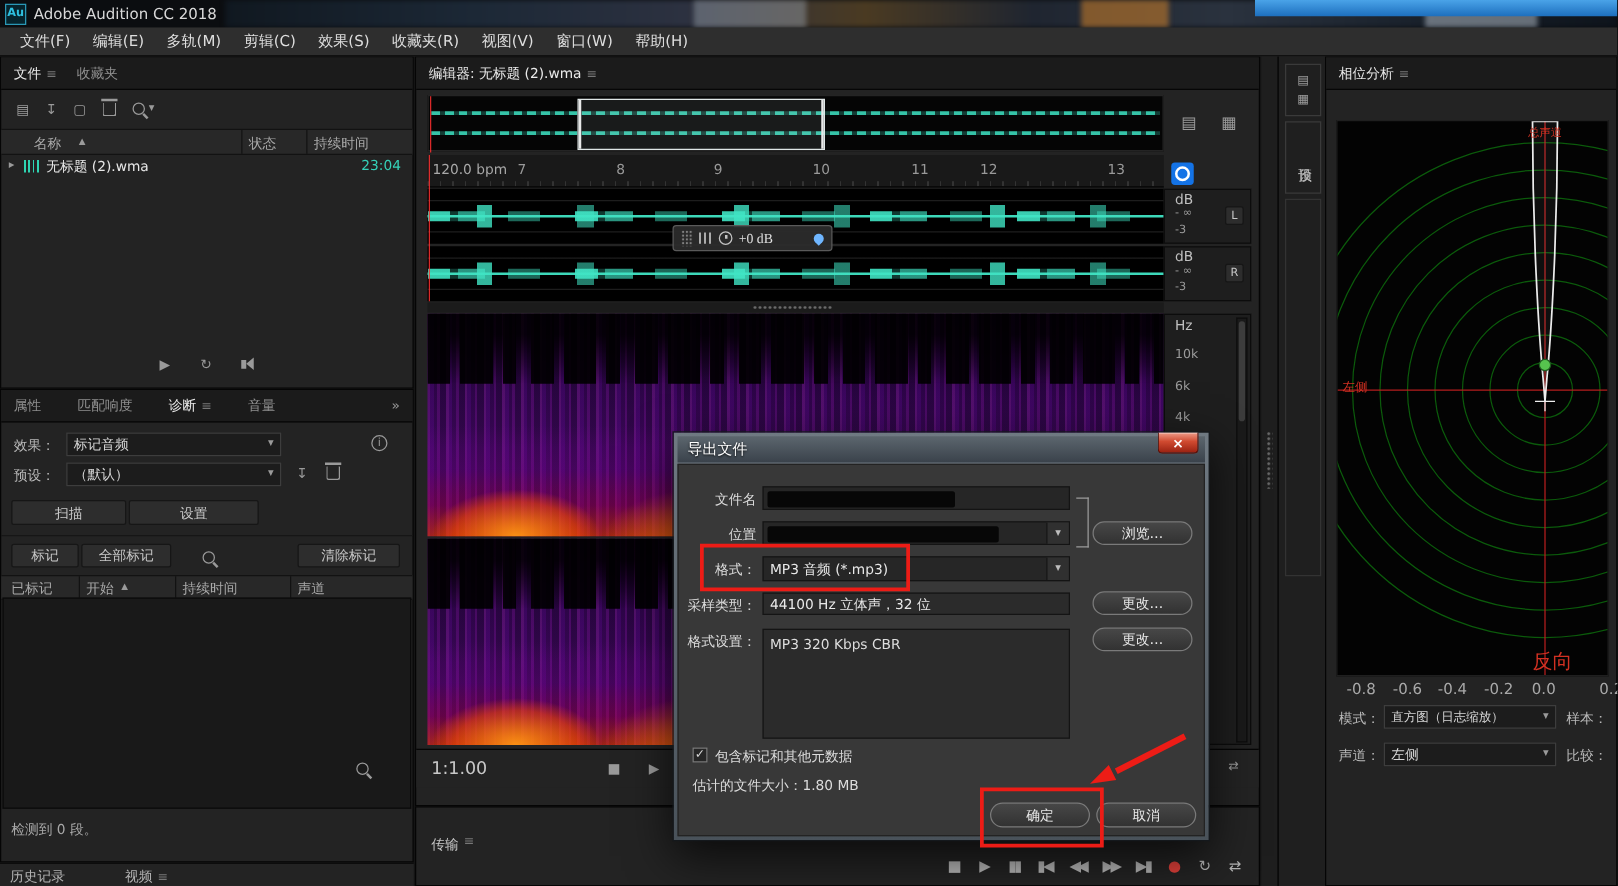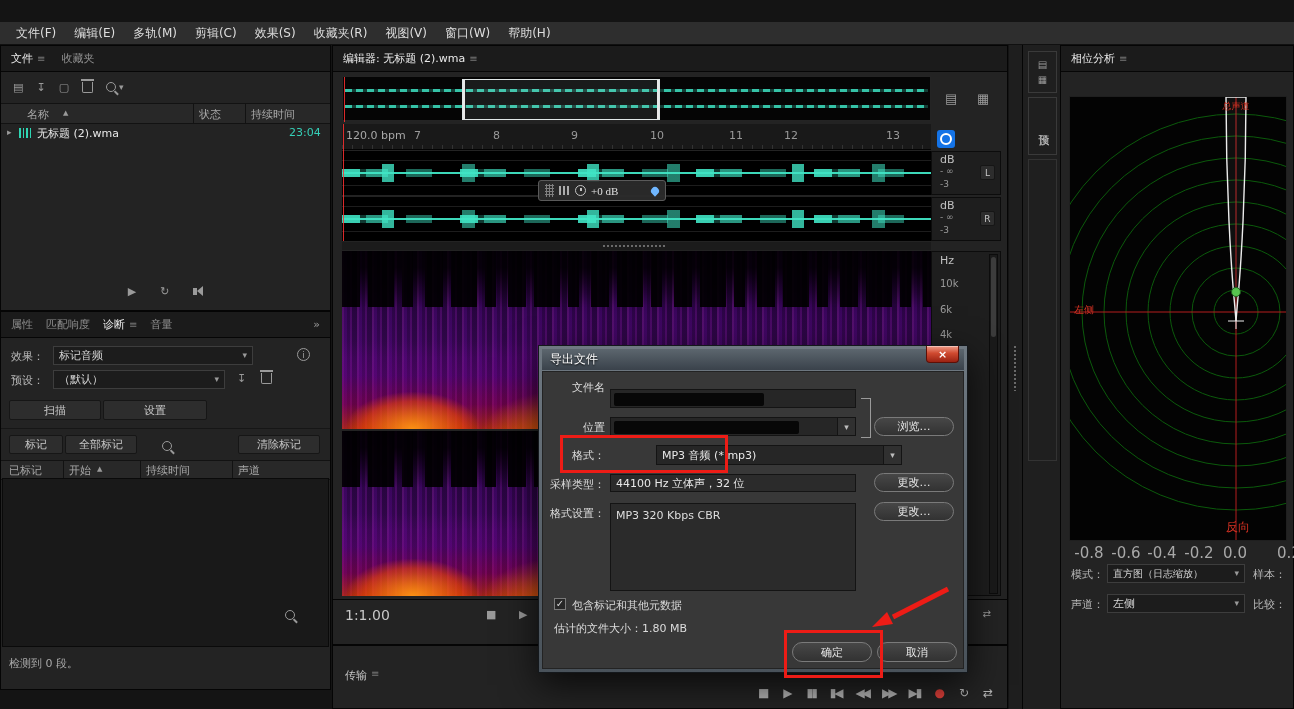--- a/index.html
+++ b/index.html
@@ -100,20 +100,29 @@
   .chk{position:absolute;width:12px;height:12px;background:#262626;border:1px solid #7a7a7a;box-sizing:border-box;
        display:flex;align-items:center;justify-content:center;color:#d6d6d6;font-size:10px;line-height:1;}
   .anno-box{position:absolute;border:3px solid #ed1c16;z-index:60;}
   .anno-svg{position:absolute;left:0;top:0;z-index:61;pointer-events:none;}
 </style>
 </head>
 <body>
 
 <div class="app">
 
+  <div class="titlebar">
+    <div class="tb-blur" style="left:180px;right:0;background:linear-gradient(90deg,#101820,#1c2836 18%,#2c3140 33%,#4a3a22 46%,#1f2530 58%,#2a323e 72%,#161e28 88%,#0e141c);"></div>
+    <div class="tb-blur" style="left:555px;width:90px;background:rgba(150,160,170,.45);"></div>
+    <div class="tb-blur" style="left:865px;width:70px;background:rgba(210,130,40,.55);"></div>
+    <div class="tb-blur" style="left:1140px;width:90px;background:rgba(185,195,205,.5);"></div>
+    <div class="abs" style="left:1004px;top:0;width:290px;height:13px;background:linear-gradient(180deg,#4aa3e8,#1d6fbe);"></div>
+    <div class="au-badge">Au</div>
+    <span class="win-title t" style="position:relative;z-index:2;">Adobe Audition CC 2018</span>
+  </div>
 
   <div class="menubar">
     <span class="menu-item">文件(F)</span>
     <span class="menu-item">编辑(E)</span>
     <span class="menu-item">多轨(M)</span>
     <span class="menu-item">剪辑(C)</span>
     <span class="menu-item">效果(S)</span>
     <span class="menu-item">收藏夹(R)</span>
     <span class="menu-item">视图(V)</span>
     <span class="menu-item">窗口(W)</span>
@@ -150,29 +159,29 @@
       <span class="abs t" style="left:288px;top:3px;color:#35d0b8;">23:04</span>
     </div>
     <div class="abs" style="left:0;right:0;bottom:8px;height:22px;display:flex;align-items:center;justify-content:center;gap:24px;">
       <span class="icon">▶</span>
       <span class="icon">↻</span>
       <span class="spk"></span>
     </div>
   </div>
 
   <div class="panel" style="left:0;top:311px;width:331px;height:379px;">
-    <div class="ptabs" style="gap:13px;">
+    <div class="ptabs" style="gap:29px;">
       <span class="t">属性</span>
       <span class="t">匹配响度</span>
       <span class="ptab-active t"><span>诊断</span><span class="hamb">≡</span></span>
       <span class="t">音量</span>
       <span class="icon" style="margin-left:auto;">»</span>
     </div>
     <span class="abs t" style="left:10px;top:37px;color:#b8b8b8;">效果：</span>
-    <div class="combo abs" style="left:52px;top:34px;width:200px;height:19px;">
+    <div class="combo abs" style="left:52px;top:34px;width:172px;height:19px;">
       <span class="t">标记音频</span>
       <span class="icon" style="font-size:9px;">▾</span>
     </div>
     <div class="info-ico abs" style="left:296px;top:36px;">
         <span>i</span>
       </div>
     <span class="abs t" style="left:10px;top:61px;color:#b8b8b8;">预设：</span>
     <div class="combo abs" style="left:52px;top:58px;width:172px;height:19px;">
       <span class="t">（默认）</span>
       <span class="icon" style="font-size:9px;">▾</span>
@@ -203,20 +212,24 @@
       <span class="abs t" style="left:145px;top:2px;">持续时间</span>
       <span class="abs t" style="left:237px;top:2px;">声道</span>
       <span class="abs" style="left:62px;top:0;bottom:0;width:1px;background:#121212;"></span>
       <span class="abs" style="left:139px;top:0;bottom:0;width:1px;background:#121212;"></span>
       <span class="abs" style="left:231px;top:0;bottom:0;width:1px;background:#121212;"></span>
     </div>
     <div class="abs" style="left:1px;right:1px;top:166px;bottom:42px;background:#191919;border:1px solid #0a0a0a;"></div>
     <span class="abs t" style="left:8px;bottom:18px;color:#a8a8a8;">检测到 0 段。</span>
   </div>
 
+  <div class="abs" style="left:0;top:690px;width:331px;height:19px;background:#232323;border-top:1px solid #060606;">
+    <span class="abs t" style="left:8px;top:3px;color:#b4b4b4;">历史记录</span>
+    <span class="abs t" style="left:100px;top:3px;color:#b4b4b4;"><span>视频</span><span class="hamb">≡</span></span>
+  </div>
 
   <div class="panel" style="left:332px;top:45px;width:676px;height:600px;">
     <div class="ptabs">
       <span class="ptab-active t"><span>编辑器: 无标题 (2).wma</span><span class="hamb">≡</span></span>
     </div>
 
     <div class="overview" style="left:9px;top:30px;width:589px;height:45px;">
       <div class="ovline" style="top:12px;"></div>
       <div class="ovline" style="top:28px;"></div>
       <div class="ovsel" style="left:119px;top:2px;width:196px;height:39px;"></div>
@@ -347,23 +360,23 @@
         </g>
         <line x1="166" y1="0" x2="166" y2="443" stroke="#b51e1e" stroke-width="1"></line>
         <line x1="0" y1="215" x2="216" y2="215" stroke="#b51e1e" stroke-width="1"></line>
         <path d="M156,0 C156,90 161,170 164.5,206 L166,224 L167.5,206 C171,170 176,90 176,0 Z" stroke="#ececec" stroke-width="1.4" fill="rgba(255,255,255,0.05)"></path>
         <line x1="158" y1="224" x2="174" y2="224" stroke="#efefef" stroke-width="1"></line>
         <line x1="166" y1="216" x2="166" y2="232" stroke="#efefef" stroke-width="1"></line>
         <circle cx="166" cy="195" r="4.5" fill="#56c44e" stroke="#1e5c1e"></circle>
       </svg>
       <span class="phase-label" style="left:166px;top:3px;transform:translateX(-50%);">总声道</span>
       <span class="phase-label" style="left:4px;top:206px;font-size:10px;">左侧</span>
-      <span class="phase-label" style="left:156px;top:422px;font-size:12px;">反向</span>
-    </div>
-    <div class="abs" style="left:8px;top:498px;width:218px;height:14px;color:#a8a8a8;font-size:15px;">
+      <span class="phase-label" style="left:156px;top:422px;font-size:16px;">反向</span>
+    </div>
+    <div class="abs" style="left:8px;top:498px;width:218px;height:14px;color:#a8a8a8;font-size:12px;">
       <span class="abs" style="left:20px;transform:translateX(-50%);">-0.8</span>
       <span class="abs" style="left:57px;transform:translateX(-50%);">-0.6</span>
       <span class="abs" style="left:93px;transform:translateX(-50%);">-0.4</span>
       <span class="abs" style="left:130px;transform:translateX(-50%);">-0.2</span>
       <span class="abs" style="left:166px;transform:translateX(-50%);">0.0</span>
       <span class="abs" style="left:220px;transform:translateX(-50%);">0.2</span>
     </div>
     <span class="abs t" style="left:10px;top:521px;color:#b8b8b8;">模式：</span>
     <div class="combo abs" style="left:46px;top:518px;width:138px;height:19px;">
       <span class="t" style="font-size:10px;">直方图（日志缩放）</span>
@@ -379,37 +392,37 @@
   </div>
 
   <div class="dialog">
     <div class="dlg-titlebar">
       <span class="t">导出文件</span>
     </div>
     <div class="dlg-close">
         <span>×</span>
       </div>
     <div class="dlg-body">
-      <span class="dlg-label" style="left:0;top:8px;">文件名</span>
+      <span class="dlg-label" style="left:0;top:20px;">文件名</span>
       <div class="dlg-input" style="left:67px;top:17px;width:246px;">
         <span class="censor" style="left:3px;top:3px;width:150px;height:13px;"></span>
       </div>
       <div class="abs" style="left:318px;top:26px;width:9px;height:38px;border:1px solid #9a9a9a;border-left:none;"></div>
       <span class="dlg-label" style="left:0;top:48px;">位置</span>
       <div class="dlg-input" style="left:67px;top:45px;width:246px;">
         <span class="censor" style="left:3px;top:3px;width:185px;height:13px;"></span>
         <span class="dlg-arrowbox">
             <span style="font-size:9px;">▾</span>
           </span>
       </div>
       <div class="dlg-btn" style="left:331px;top:45px;width:80px;">
           <span>浏览…</span>
         </div>
       <span class="dlg-label" style="left:0;top:76px;">格式：</span>
-      <div class="dlg-input" style="left:67px;top:73px;width:246px;height:20px;margin-left:46px;">
+      <div class="dlg-input" style="left:67px;top:73px;width:246px;height:20px;">
         <span class="t">MP3 音频 (*.mp3)</span>
         <span class="dlg-arrowbox">
             <span style="font-size:9px;">▾</span>
           </span>
       </div>
       <span class="dlg-label" style="left:0;top:105px;">采样类型：</span>
       <div class="dlg-input" style="left:67px;top:102px;width:246px;height:18px;background:#2b2b2b;">
         <span class="t">44100 Hz 立体声，32 位</span>
       </div>
       <div class="dlg-btn" style="left:331px;top:101px;width:80px;">

